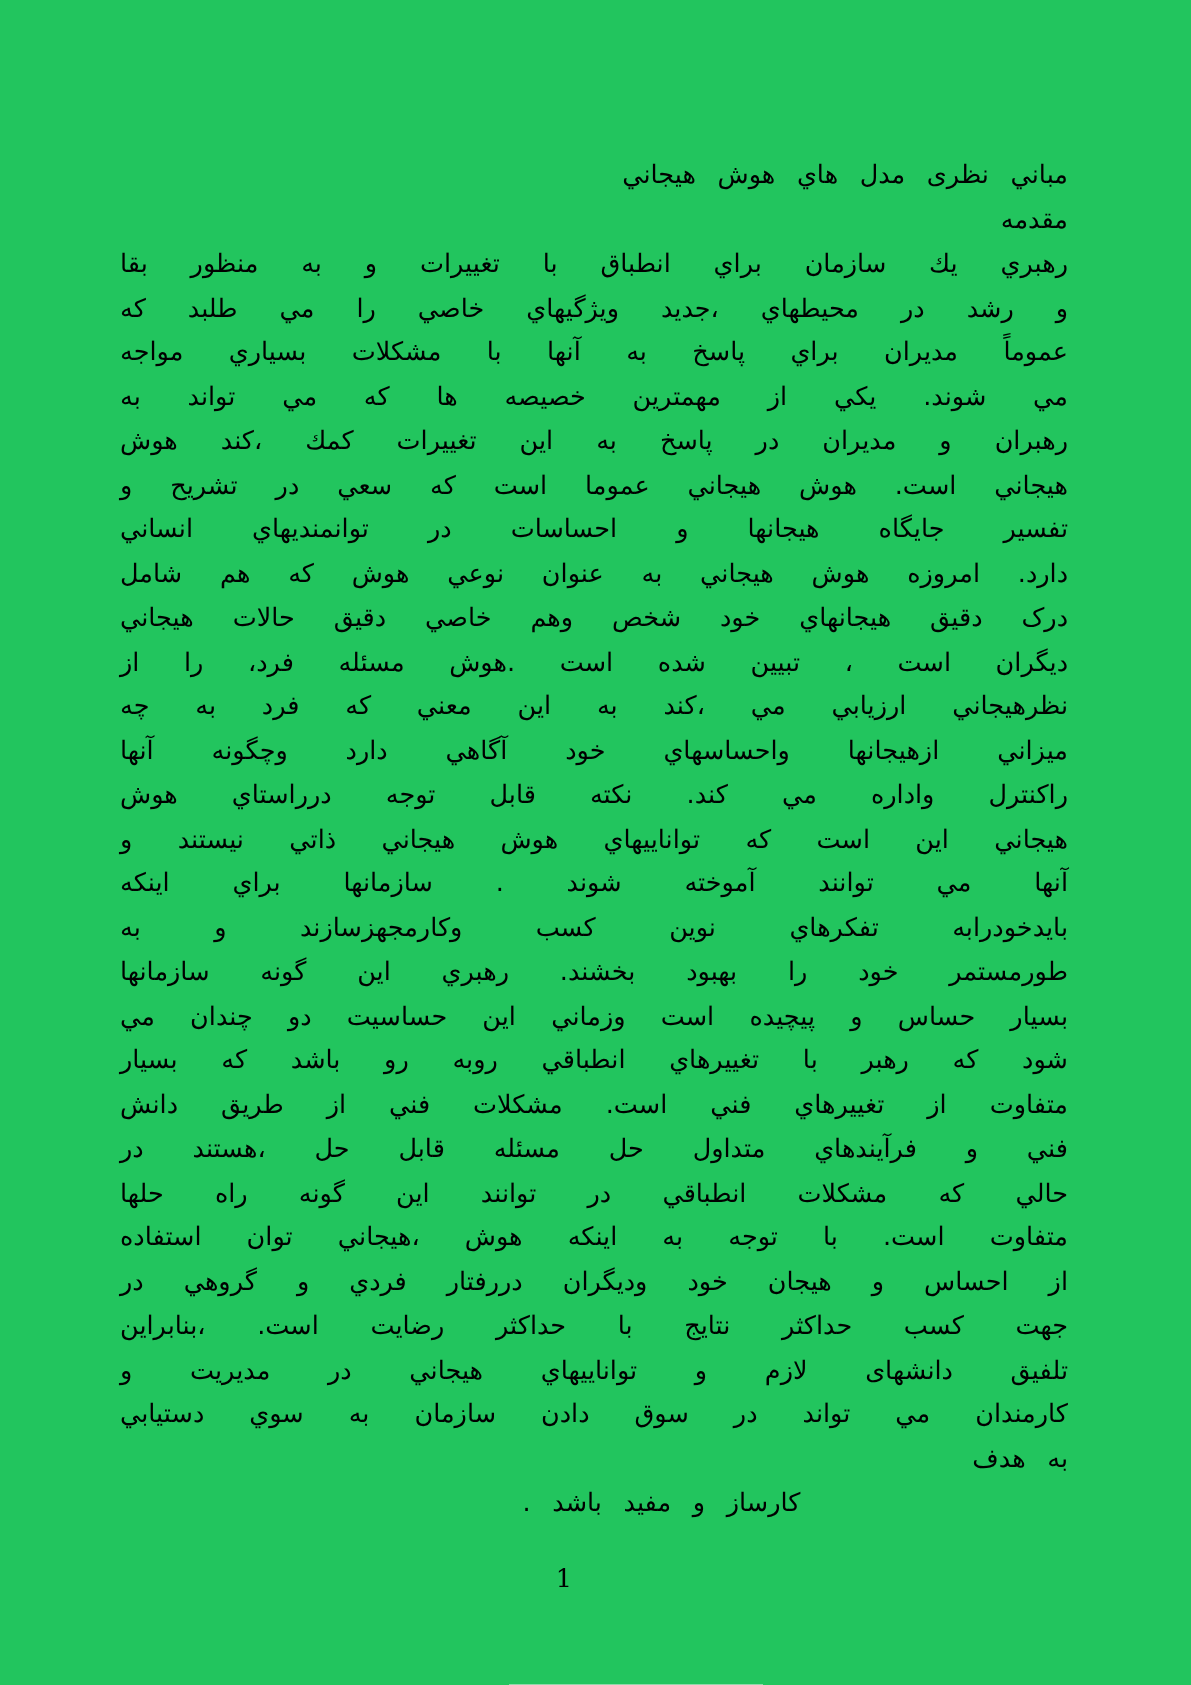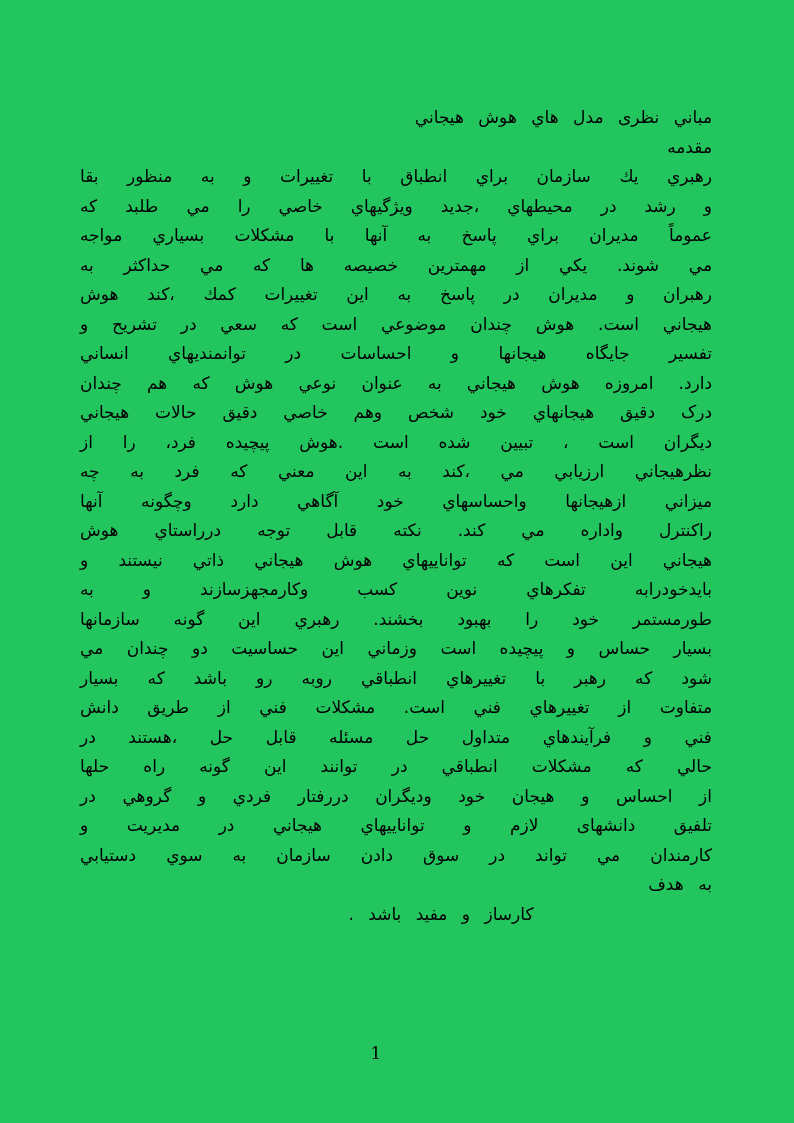--- a/index.html
+++ b/index.html
@@ -62,39 +62,42 @@
 <body>
 
 <div class="page">
   <div class="doc">
     <div class="row title">مباني نظری مدل هاي هوش هيجاني</div>
     <div class="row heading">مقدمه</div>
     <div id="body-lines">
         <div class="row body">رهبري يك سازمان براي انطباق با تغييرات و به منظور بقا</div>
         <div class="row body">و رشد در محيطهاي ،جديد ويژگيهاي خاصي را مي طلبد كه</div>
         <div class="row body">عموماً مديران براي پاسخ به آنها با مشكلات بسياري مواجه</div>
-        <div class="row body">مي شوند. يكي از مهمترين خصيصه ها كه مي حداكثر به</div>
+        <div class="row body">مي شوند. يكي از مهمترين خصيصه ها كه مي تواند به</div>
         <div class="row body">رهبران و مديران در پاسخ به اين تغييرات كمك ،كند هوش</div>
-        <div class="row body">هيجاني است. هوش چندان موضوعي است كه سعي در تشريح و</div>
+        <div class="row body">هيجاني است. هوش هيجاني عموما است كه سعي در تشريح و</div>
         <div class="row body">تفسير جايگاه هيجانها و احساسات در توانمنديهاي انساني</div>
-        <div class="row body">دارد. امروزه هوش هيجاني به عنوان نوعي هوش كه هم چندان</div>
+        <div class="row body">دارد. امروزه هوش هيجاني به عنوان نوعي هوش كه هم شامل</div>
         <div class="row body">درک دقيق هيجانهاي خود شخص وهم خاصي دقيق حالات هيجاني</div>
-        <div class="row body">ديگران است ، تبيين شده است .هوش پيچيده فرد، را از</div>
+        <div class="row body">ديگران است ، تبيين شده است .هوش مسئله فرد، را از</div>
         <div class="row body">نظرهيجاني ارزيابي مي ،كند به اين معني كه فرد به چه</div>
         <div class="row body">ميزاني ازهيجانها واحساسهاي خود آگاهي دارد وچگونه آنها</div>
         <div class="row body">راكنترل واداره مي كند. نكته قابل توجه درراستاي هوش</div>
         <div class="row body">هيجاني اين است كه تواناييهاي هوش هيجاني ذاتي نيستند و</div>
+        <div class="row body">آنها مي توانند آموخته شوند . سازمانها براي اينكه</div>
         <div class="row body">بايدخودرابه تفكرهاي نوين كسب وكارمجهزسازند و به</div>
         <div class="row body">طورمستمر خود را بهبود بخشند. رهبري اين گونه سازمانها</div>
         <div class="row body">بسيار حساس و پيچيده است وزماني اين حساسيت دو چندان مي</div>
         <div class="row body">شود كه رهبر با تغييرهاي انطباقي روبه رو باشد كه بسيار</div>
         <div class="row body">متفاوت از تغييرهاي فني است. مشكلات فني از طريق دانش</div>
         <div class="row body">فني و فرآيندهاي متداول حل مسئله قابل حل ،هستند در</div>
         <div class="row body">حالي كه مشكلات انطباقي در توانند اين گونه راه حلها</div>
+        <div class="row body">متفاوت است. با توجه به اينكه هوش ،هيجاني توان استفاده</div>
         <div class="row body">از احساس و هيجان خود وديگران دررفتار فردي و گروهي در</div>
+        <div class="row body">جهت كسب حداكثر نتايج با حداكثر رضايت است. ،بنابراين</div>
         <div class="row body">تلفيق دانشهای لازم  و تواناييهاي هيجاني در مديريت و</div>
         <div class="row body">كارمندان  مي تواند در سوق دادن سازمان به سوي دستيابي</div>
         <div class="row body short">به هدف</div>
       </div>
     <div class="row closing">كارساز و مفيد باشد .</div>
   </div>
   <div class="page-number">1</div>
 </div>
 
 </body></html>

